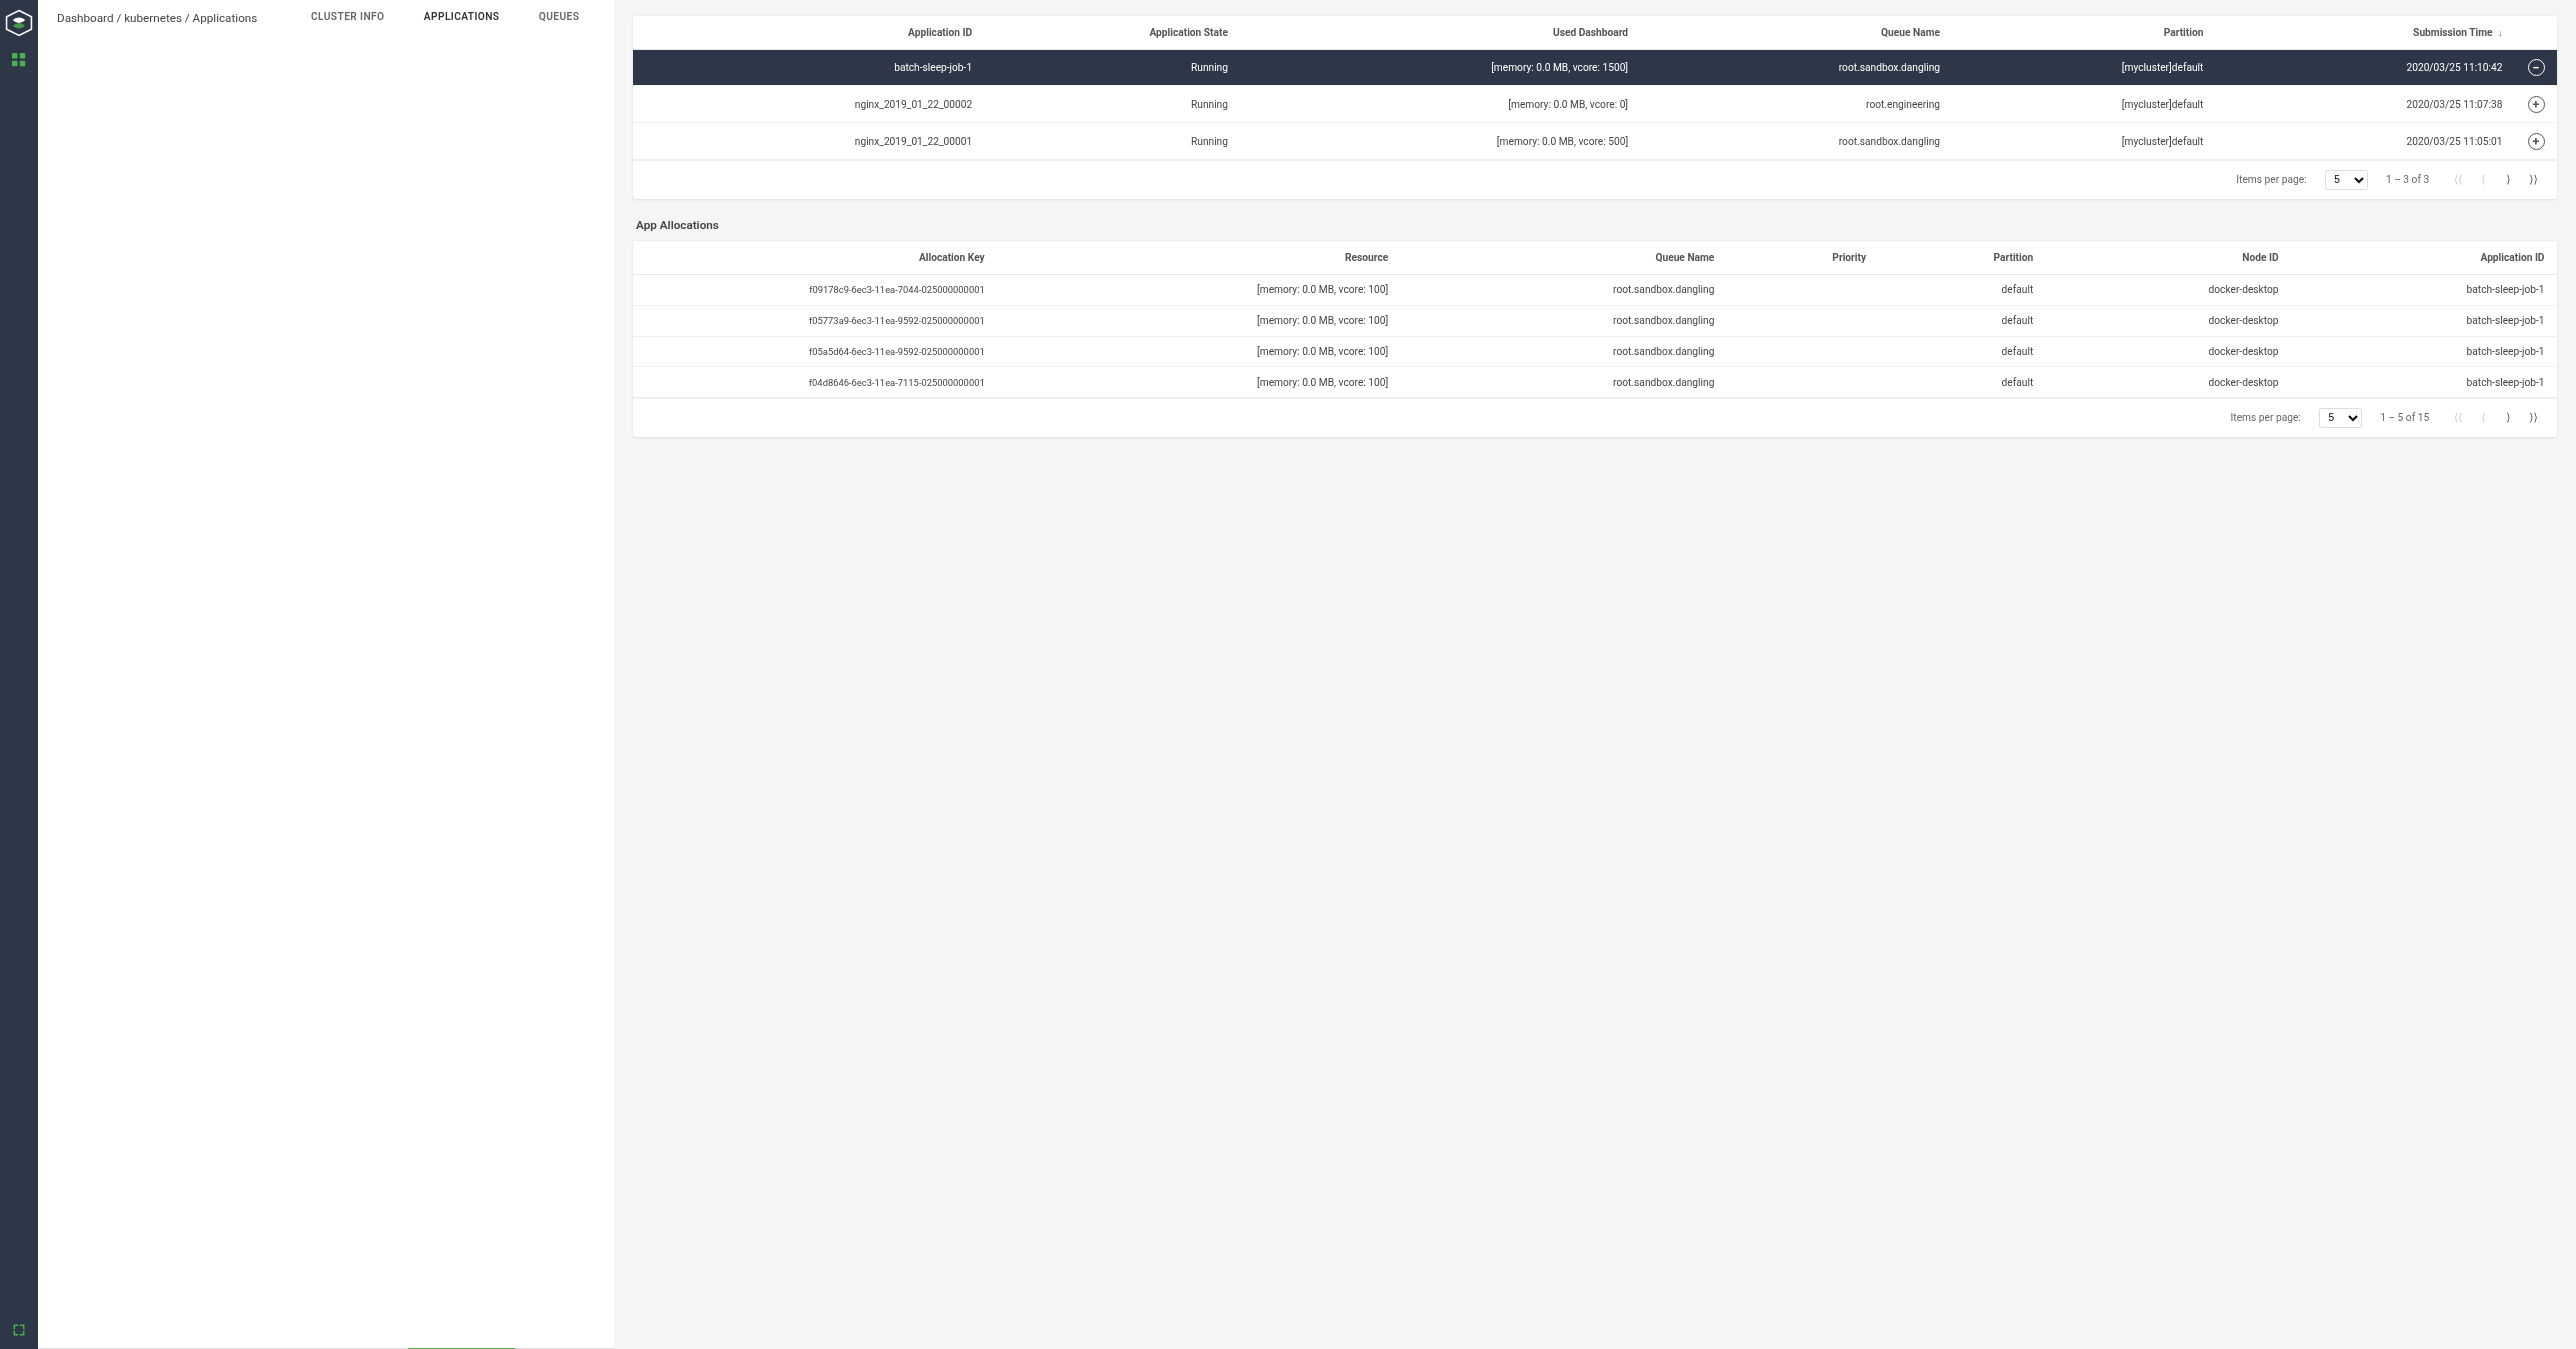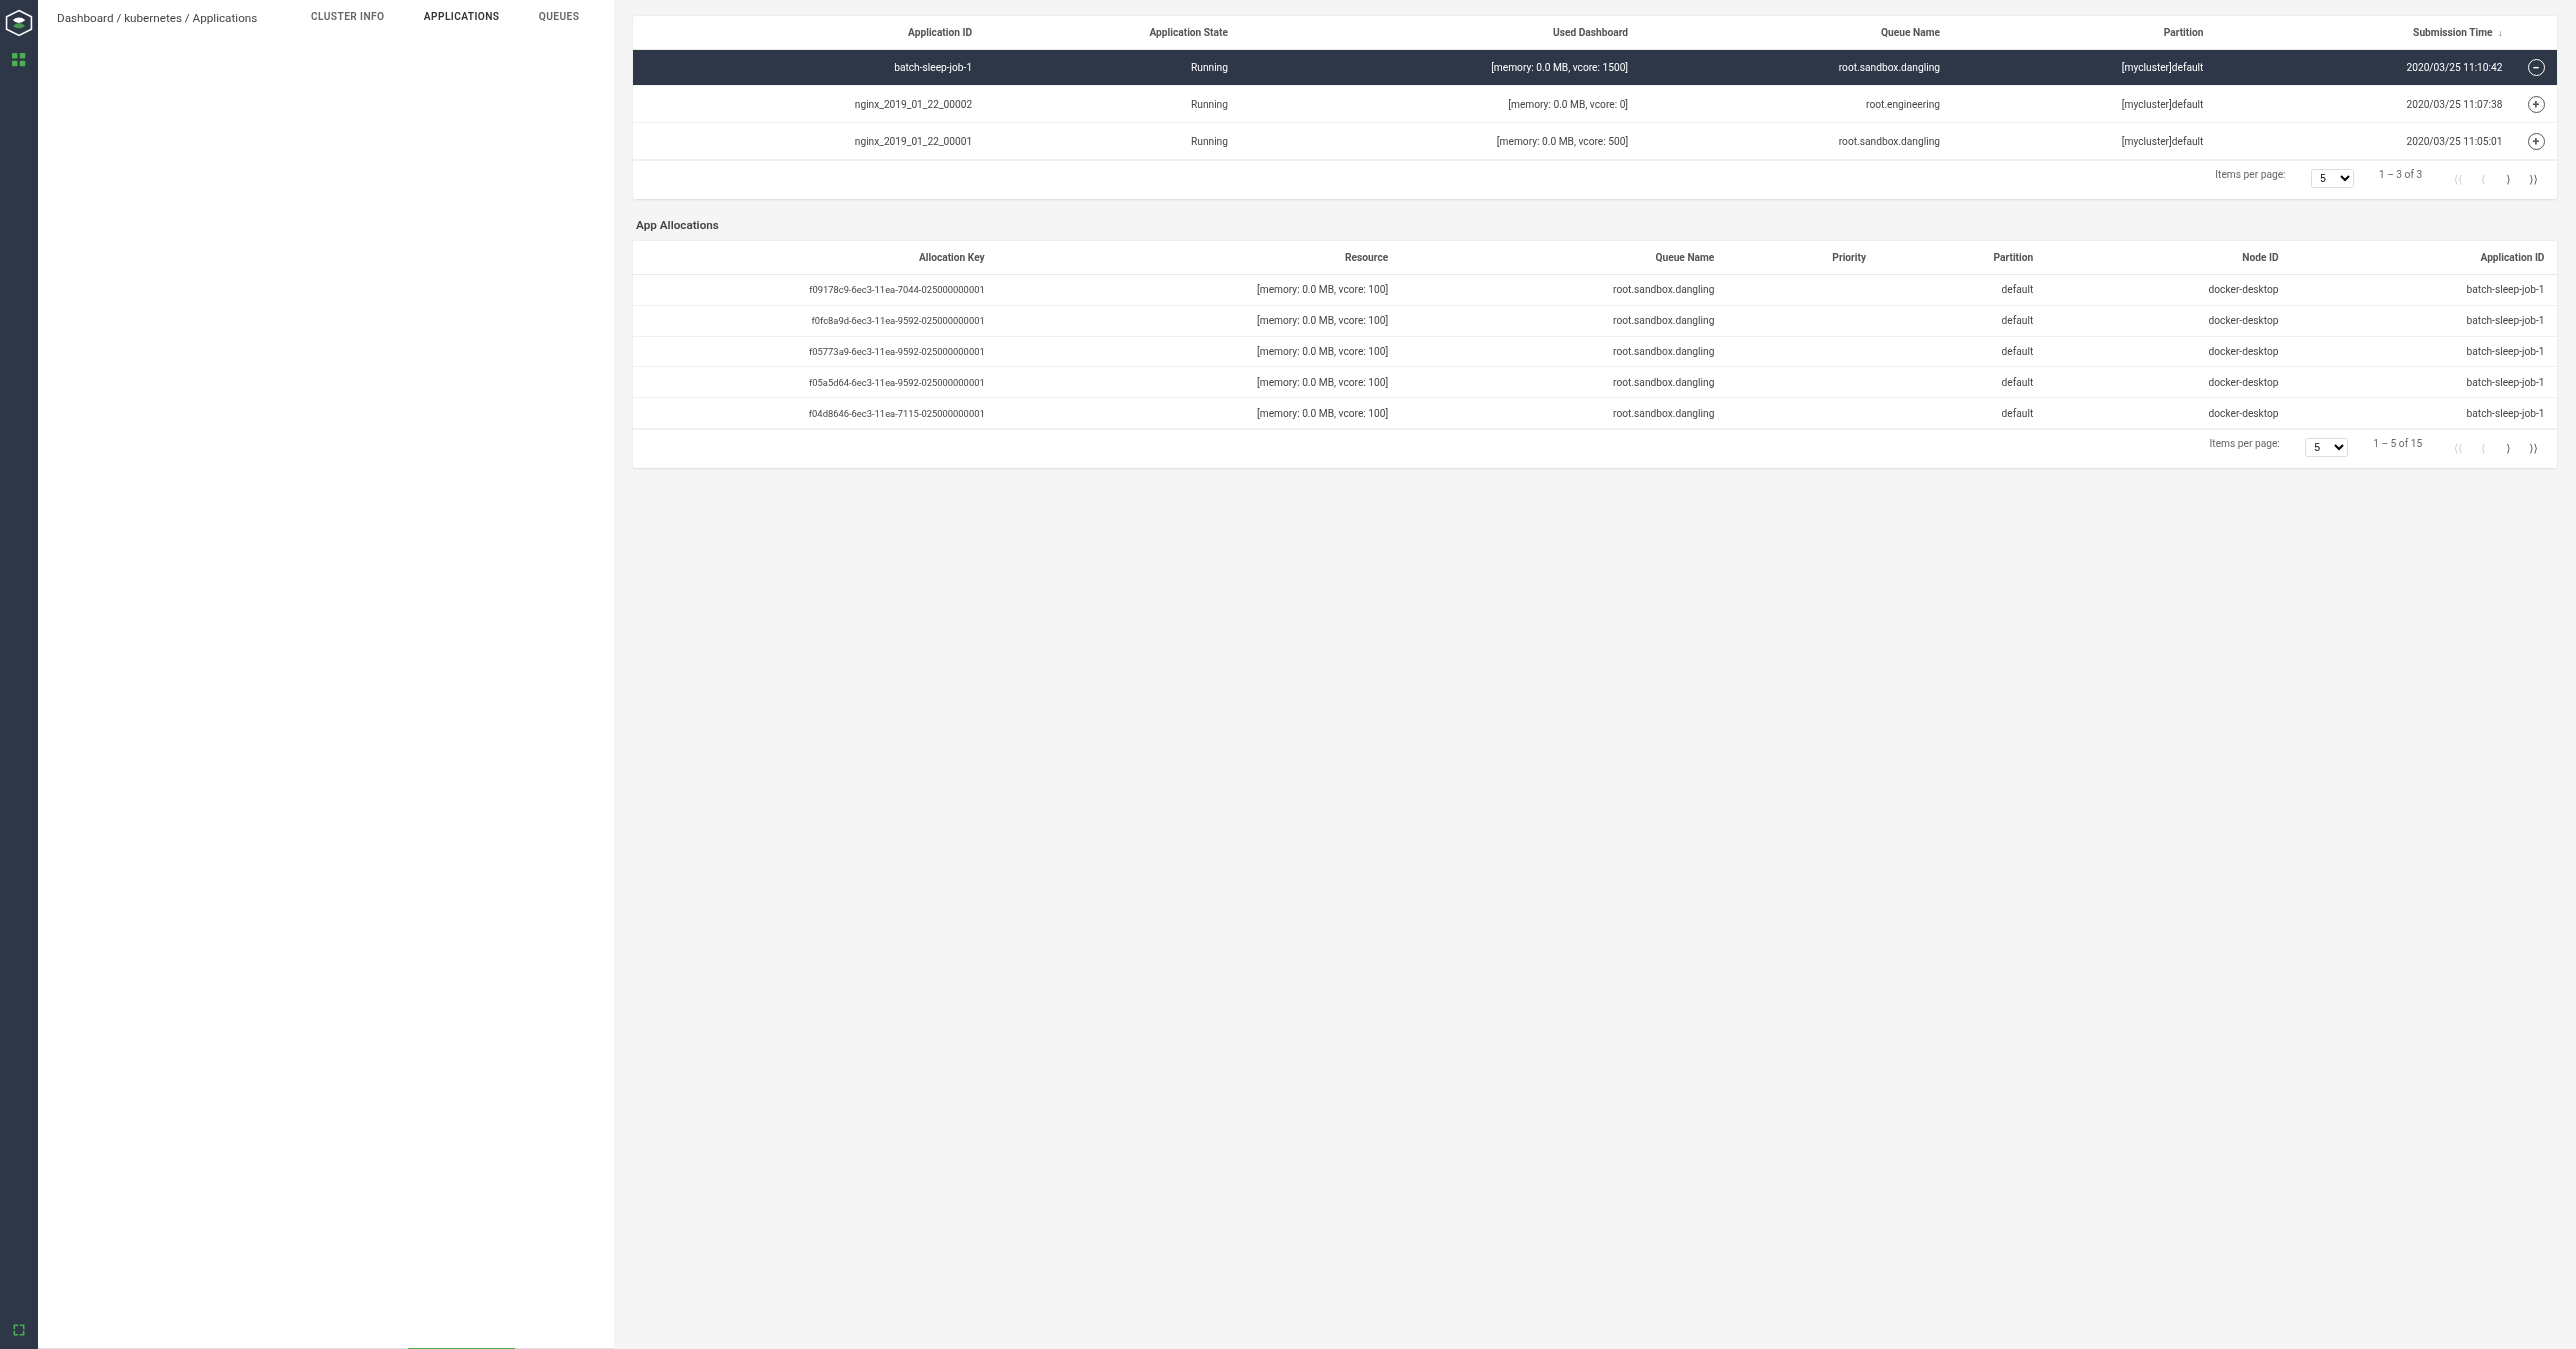--- a/index.html
+++ b/index.html
@@ -110,26 +110,26 @@
     }
     tbody td {
       padding: 9.4px 12.5px;
       color: #444;
       font-size: 10.2px;
       text-align: right;
     }
     
     .pagination {
       display: flex;
-      align-items: flex-start;
+      align-items: center;
       justify-content: flex-end;
       padding: 7.8px 12.5px;
       font-size: 10.2px;
       color: #666;
-      gap: 25px;
+      gap: 18px;
       border-top: 0.8px solid #f0f0f0;
     }
     .pagination-controls {
       display: flex;
       align-items: center;
       gap: 3.1px;
     }
     .page-btn {
       width: 22px;
       height: 22px;
@@ -374,29 +374,20 @@
         <tr>
     <td class="alloc-key">f09178c9-6ec3-11ea-7044-025000000001</td>
     <td>[memory: 0.0 MB, vcore: 100]</td>
     <td>root.sandbox.dangling</td>
     <td><nil></nil></td>
     <td>default</td>
     <td>docker-desktop</td>
     <td>batch-sleep-job-1</td>
   </tr>
             <tr>
-    <td class="alloc-key">f0fc8a9d-6ec3-11ea-9592-025000000001</td>
-    <td>[memory: 0.0 MB, vcore: 100]</td>
-    <td>root.sandbox.dangling</td>
-    <td><nil></nil></td>
-    <td>default</td>
-    <td>docker-desktop</td>
-    <td>batch-sleep-job-1</td>
-  </tr>
-            <tr>
     <td class="alloc-key">f05773a9-6ec3-11ea-9592-025000000001</td>
     <td>[memory: 0.0 MB, vcore: 100]</td>
     <td>root.sandbox.dangling</td>
     <td><nil></nil></td>
     <td>default</td>
     <td>docker-desktop</td>
     <td>batch-sleep-job-1</td>
   </tr>
             <tr>
     <td class="alloc-key">f05a5d64-6ec3-11ea-9592-025000000001</td>

